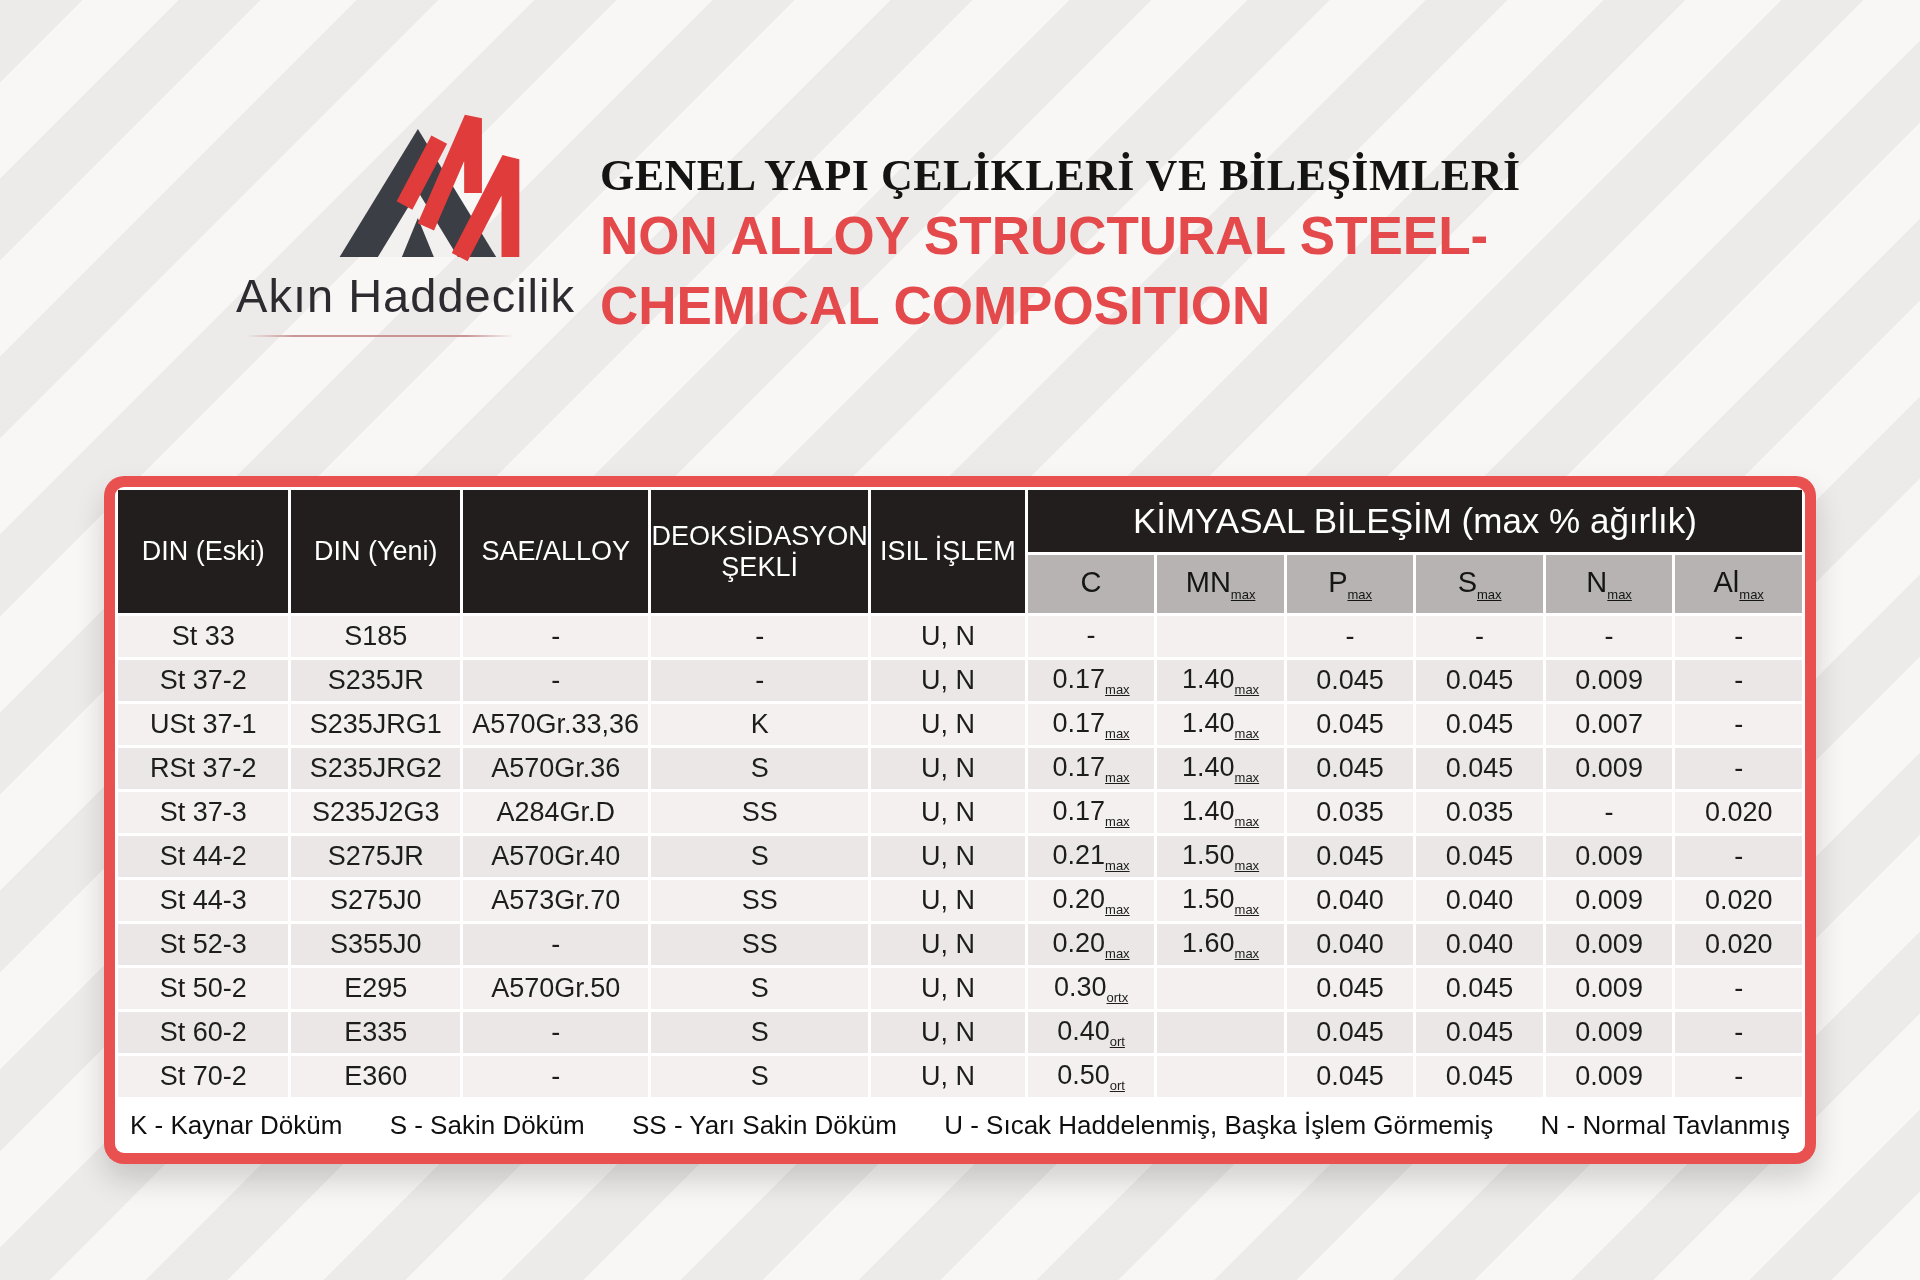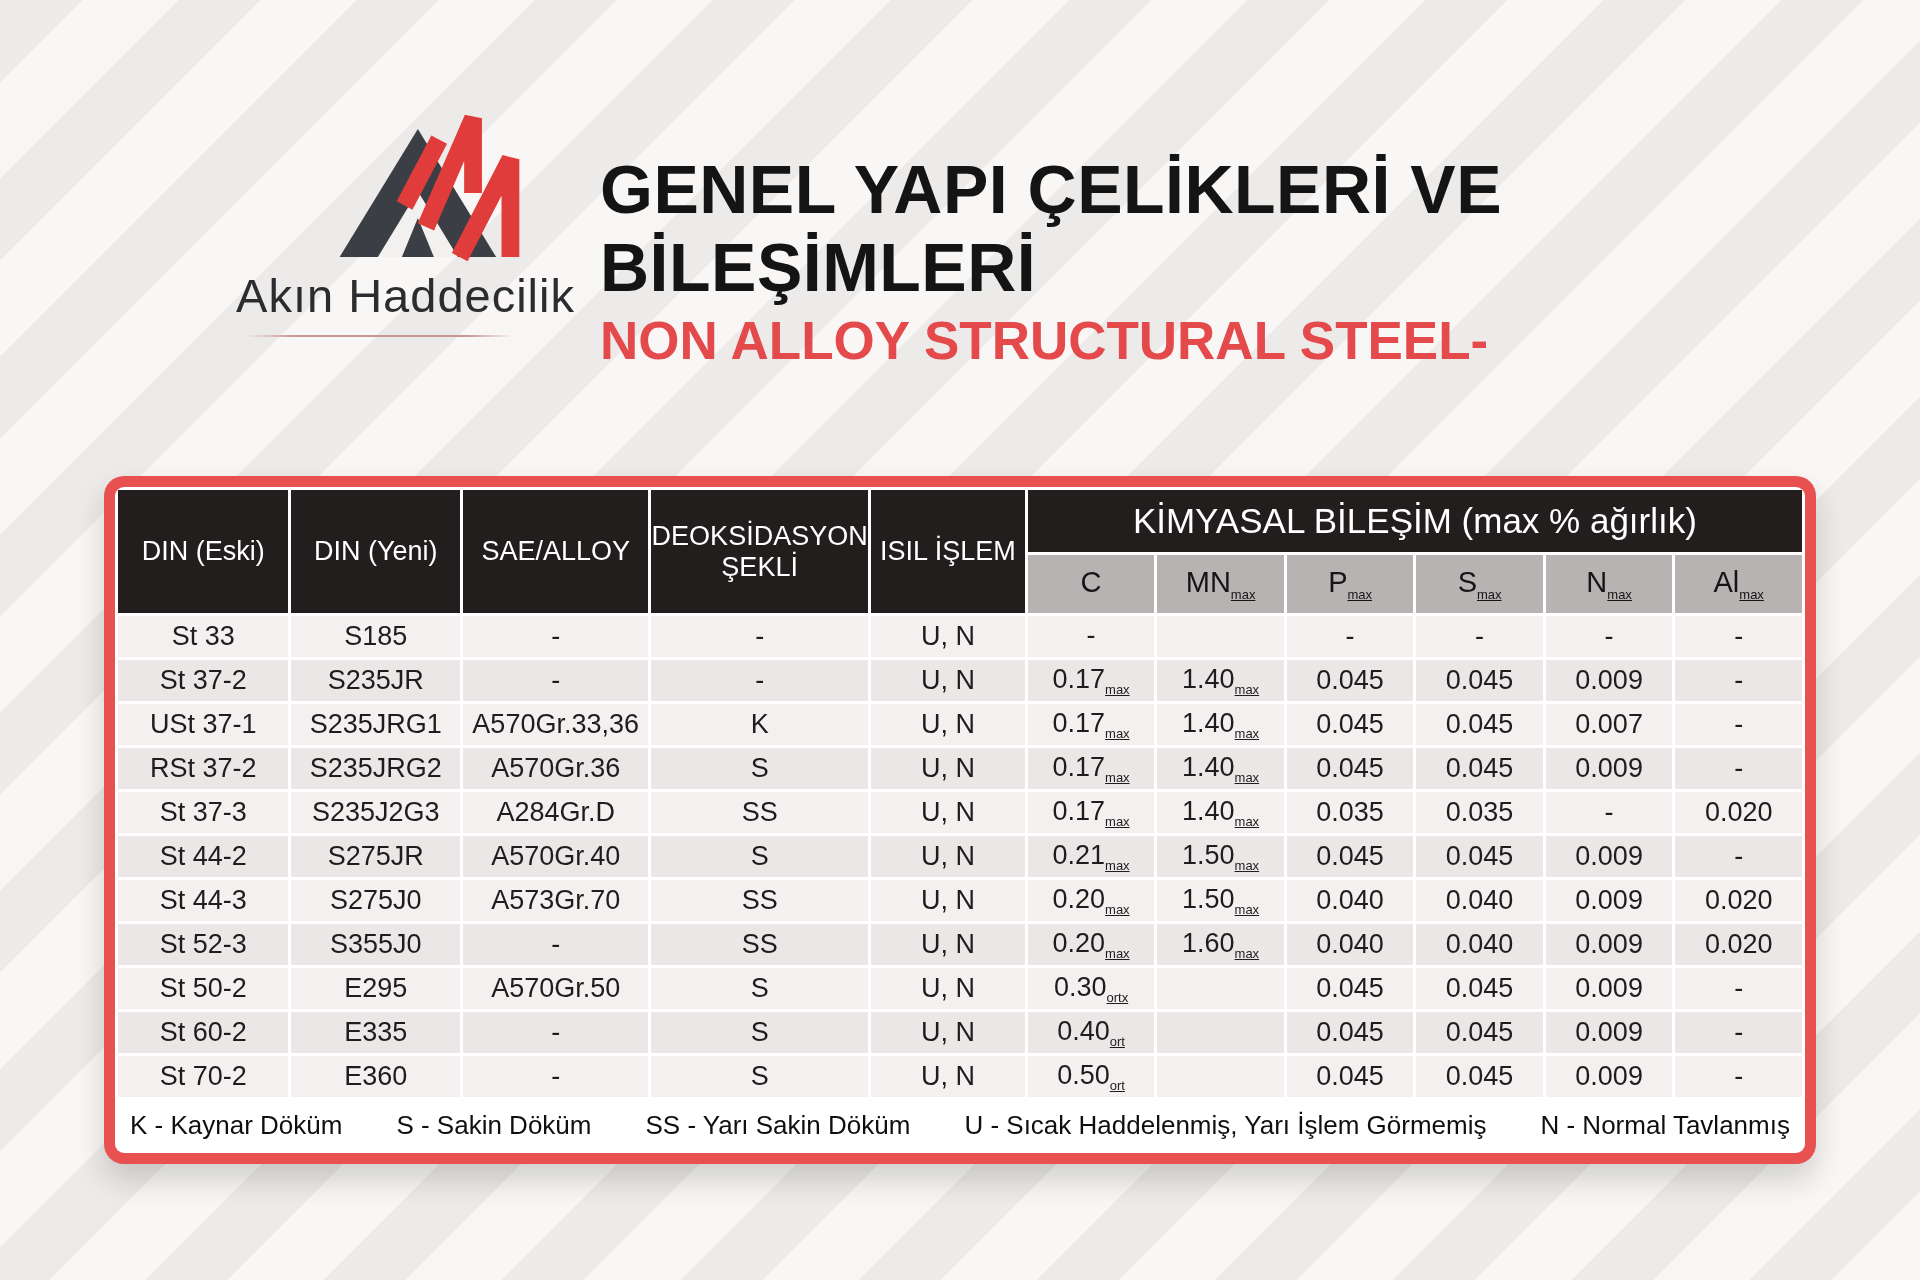--- a/index.html
+++ b/index.html
@@ -15,21 +15,21 @@
   
   .logo { position:absolute; left:185px; top:88px; width:390px; text-align:center; }
   .logo svg { display:block; margin:0 auto 2px 128px; }
   .brand-name { font-size:47px; color:#2b2b30; letter-spacing:1px; white-space:nowrap;text-align:right; }
   .brand-divider { width:268px; height:2px; margin:12px auto 10px;
     background:linear-gradient(to right, rgba(200,120,120,0), #c99595 18%, #c99595 82%, rgba(200,120,120,0)); }
   .brand-sub { font-size:29px; letter-spacing:15px; padding-left:15px; color:#3e3e42; }
 
   
   .title-block { position:absolute; left:600px; top:150px; }
-  .title-main { font-size:68px; font-weight:bold; color:#141414; letter-spacing:.5px; }
+  .title-main { font-size:44px; font-weight:bold; color:#141414; letter-spacing:.5px;font-family:Liberation Serif, serif; }
   .title-sub  { font-size:53px; font-weight:bold; color:#e4494b; line-height:1.32; }
 
   
   .table-frame { position:absolute; left:104px; top:476px; width:1712px;
     background:#e8514f; padding:11px; border-radius:20px;
     box-shadow:0 16px 30px rgba(0,0,0,.16); }
   .table-inner { background:#ffffff; border-radius:9px; overflow:hidden; }
   table { width:100%; border-collapse:separate; border-spacing:3px; table-layout:fixed; }
   th, td { text-align:center; vertical-align:middle; overflow:hidden; }
   th { font-weight:normal; }
@@ -59,20 +59,21 @@
       </g>
     </svg>
     <div class="brand-name">Akın Haddecilik</div>
     <div class="brand-divider"></div>
   </div>
 
   <div class="title-block">
     <div class="title-main">GENEL YAPI ÇELİKLERİ VE BİLEŞİMLERİ</div>
     <div class="title-sub">
       <div>NON ALLOY STRUCTURAL STEEL-</div>
+      <div>CHEMICAL COMPOSITION</div>
     </div>
   </div>
 
   <div class="table-frame">
     <div class="table-inner">
       <table>
         <colgroup>
           <col style="width:10.3%">
             <col style="width:10.2%">
             <col style="width:11.2%">
@@ -246,21 +247,21 @@
               <td class="cell">0.045</td>
               <td class="cell">0.009</td>
               <td class="cell">-</td>
             </tr>
           <tr>
             <td class="legend" colspan="11">
               <div class="legend-wrap">
                 <span>K - Kaynar Döküm</span>
                 <span>S - Sakin Döküm</span>
                 <span>SS - Yarı Sakin Döküm</span>
-                <span>U - Sıcak Haddelenmiş, Yarı İşlem Görmemiş</span>
+                <span>U - Sıcak Haddelenmiş, Başka İşlem Görmemiş</span>
                 <span>N - Normal Tavlanmış</span>
               </div>
             </td>
           </tr>
         </tbody>
       </table>
     </div>
   </div>
 
 </div>

